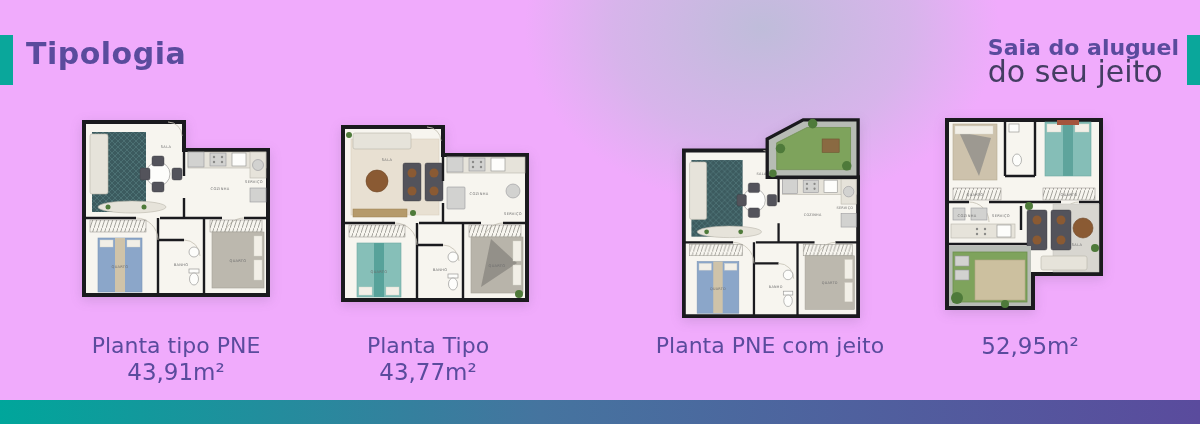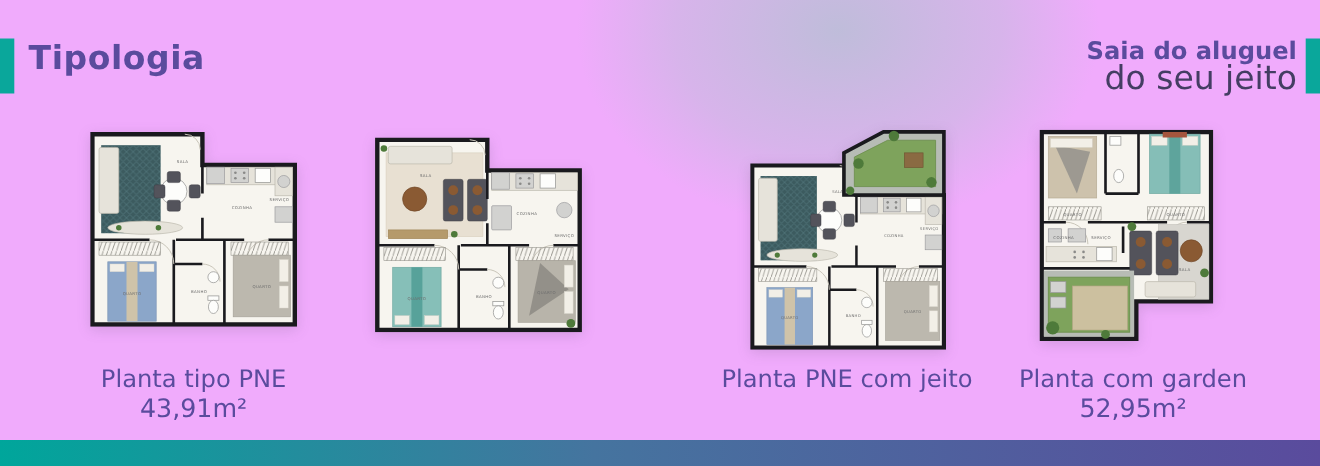--- a/index.html
+++ b/index.html
@@ -12,21 +12,21 @@
     background:radial-gradient(ellipse 330px 250px at 762px 28px,
       rgba(151,203,190,0.55), rgba(151,203,190,0.28) 45%, rgba(151,203,190,0) 72%);
   }
   .accent-bar{position:absolute;width:13px;height:50px;top:35px;background:#0aa79b;}
   .accent-left{left:0;}
   .accent-right{right:0;}
   .title{
     position:absolute;left:26px;top:36px;
     font-size:30px;font-weight:bold;color:#5a4b9d;letter-spacing:.5px;
   }
-  .tagline{position:absolute;right:21px;top:36px;text-align:right;line-height:24px;}
+  .tagline{position:absolute;right:21px;top:36px;text-align:left;line-height:24px;}
   .tagline .bold{font-size:22px;font-weight:bold;color:#5a4b9d;display:block;}
   .tagline .light{font-size:30px;font-weight:normal;color:#443d63;display:block;}
   .plan-svg{position:absolute;filter:drop-shadow(0 3px 6px rgba(60,60,80,.16));}
   .plan-label{position:absolute;top:333px;text-align:center;color:#5a4b9d;line-height:26px;}
   .plan-label .name{font-size:22px;font-weight:normal;display:block;}
   .plan-label .area{font-size:23px;font-weight:normal;display:block;}
   .bottom-bar{
     position:absolute;left:0;right:0;bottom:0;height:24px;
     background:linear-gradient(90deg,#00a69b 0%,#45749f 45%,#5a4b9d 100%);
   }
@@ -308,23 +308,24 @@
     <text class="rl" x="22" y="99">COZINHA</text>
     <text class="rl" x="56" y="99">SERVIÇO</text>
     <text class="rl" x="132" y="128">SALA</text>
   </svg>
 
   <div class="plan-label" style="left:56px;width:240px">
     <span class="name">Planta tipo PNE</span>
     <span class="area">43,91m²</span>
   </div>
   <div class="plan-label" style="left:308px;width:240px">
+    <span class="name">Planta Tipo</span>
+    <span class="area">43,77m²</span>
   </div>
   <div class="plan-label" style="left:645px;width:250px">
     <span class="name">Planta PNE com jeito</span>
   </div>
   <div class="plan-label" style="left:905px;width:250px">
-    <span class="name">Planta com garden</span>
     <span class="area">52,95m²</span>
   </div>
 
   <div class="bottom-bar"></div>
 </div>
 
 </body></html>

